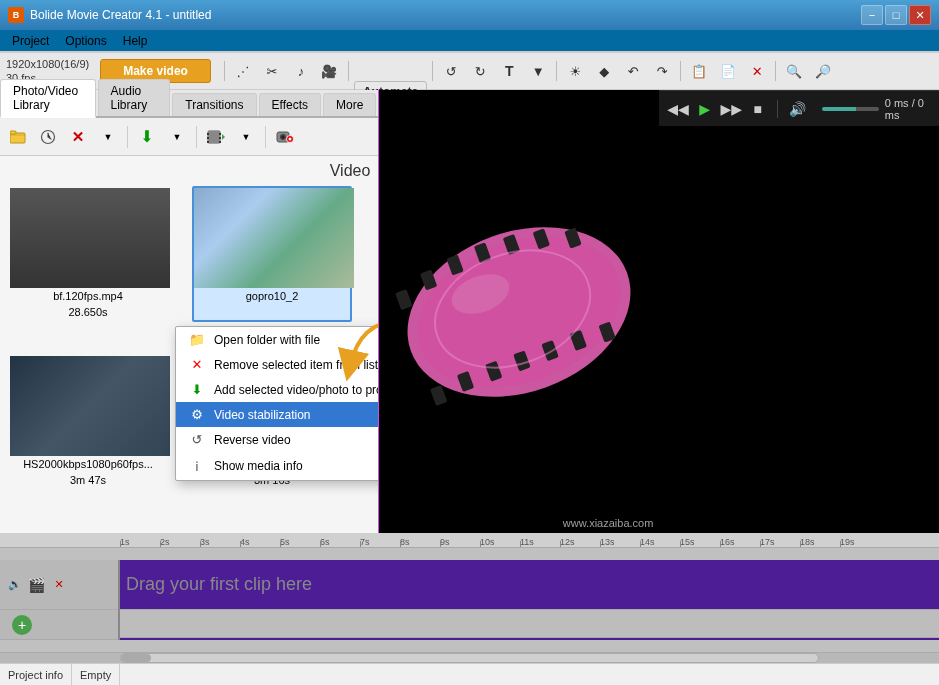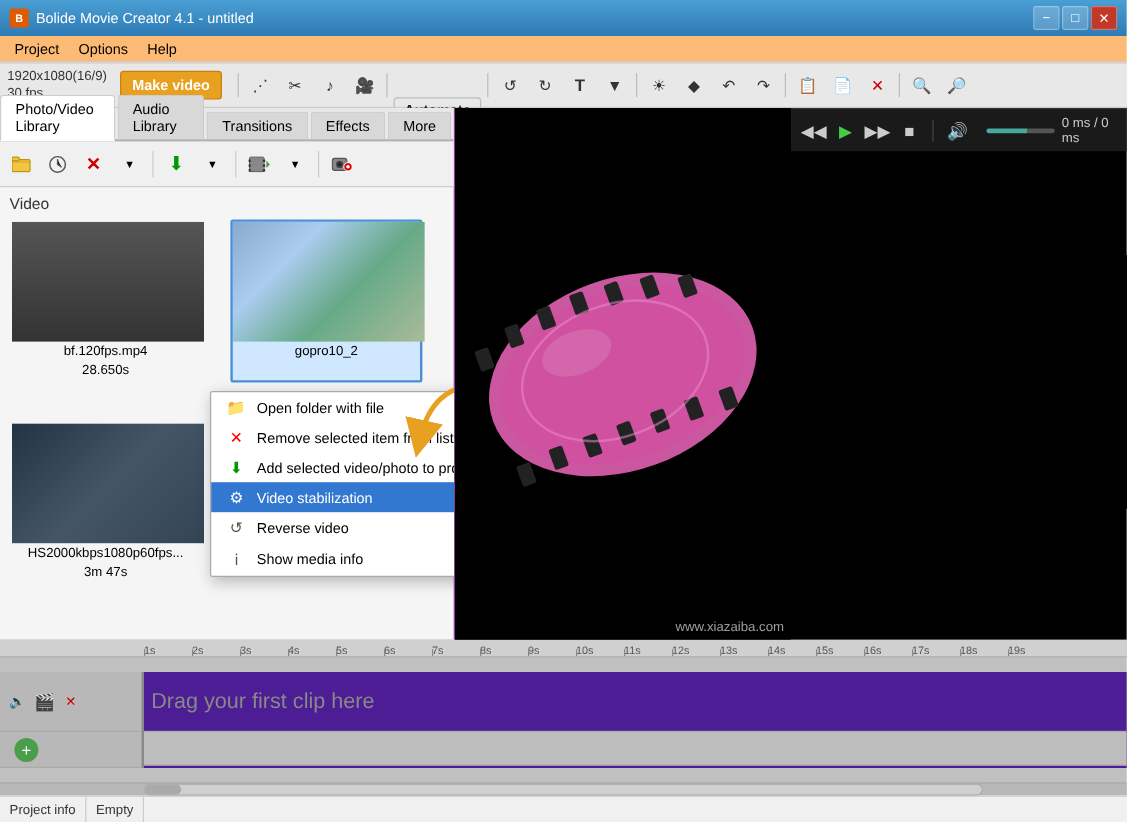--- a/index.html
+++ b/index.html
@@ -37,21 +37,21 @@
       cursor: pointer;
       display: flex; align-items: center; justify-content: center;
       font-size: 11px; color: white;
       border-radius: 2px;
     }
     .title-btn.close { background: #c0392b; }
 
     
     .menu-bar {
       height: 22px;
-      background: #fdba74;
+      background: #0369a1;
       border-bottom: 1px solid #ccc;
       display: flex;
       align-items: center;
       padding: 0 4px;
     }
     .menu-item {
       padding: 2px 8px;
       font-size: 12px;
       cursor: pointer;
       color: #000;
@@ -115,24 +115,25 @@
     .tb-sep { width: 1px; height: 22px; background: #ccc; margin: 0 3px; }
 
     
     .library-content {
       flex: 1;
       overflow-y: auto;
       padding: 4px;
       position: relative;
     }
     .section-label {
-      font-size: 13px;
+      font-size: 16px;
       color: #333;
       padding: 2px 4px;
       font-weight: 500;
+      text-align: right;
     }
     .video-grid {
       display: flex;
       flex-wrap: wrap;
       gap: 24px;
       padding: 4px;
     }
     .video-item {
       width: 160px;
       cursor: pointer;
@@ -220,21 +221,21 @@
     .res-info {
       font-size: 11px;
       color: #333;
       margin-right: 8px;
       line-height: 1.3;
     }
     .make-video-btn {
       background: #e8a020;
       color: white;
       border: 1px solid #c88010;
-      padding: 4px 9px;
+      padding: 4px 22px;
       cursor: pointer;
       border-radius: 3px;
       font-size: 12px;
       font-weight: 600;
       margin-right: 8px;
     }
     .et-btn {
       width: 26px; height: 26px;
       border: 1px solid transparent;
       background: transparent;

